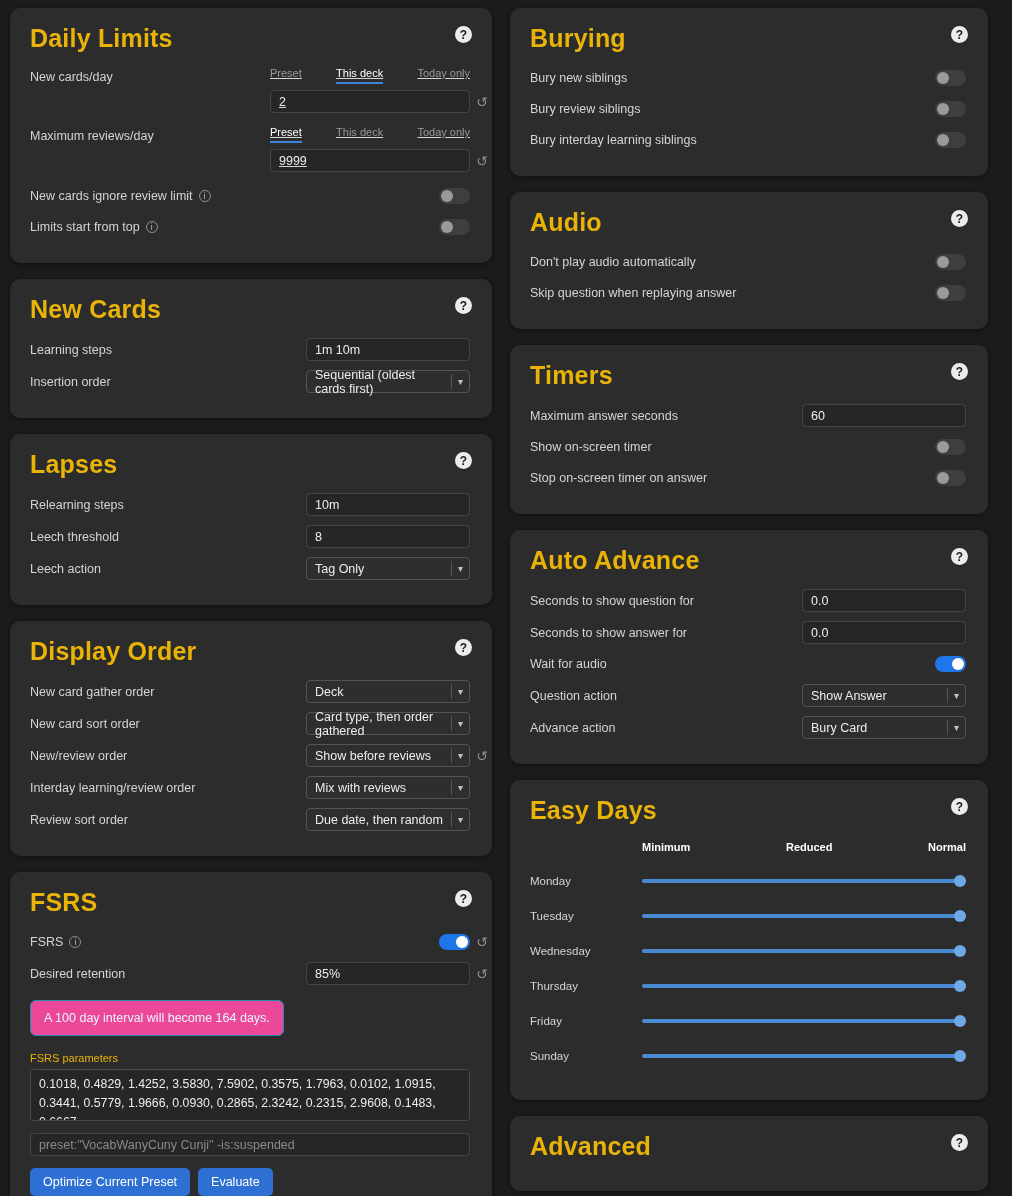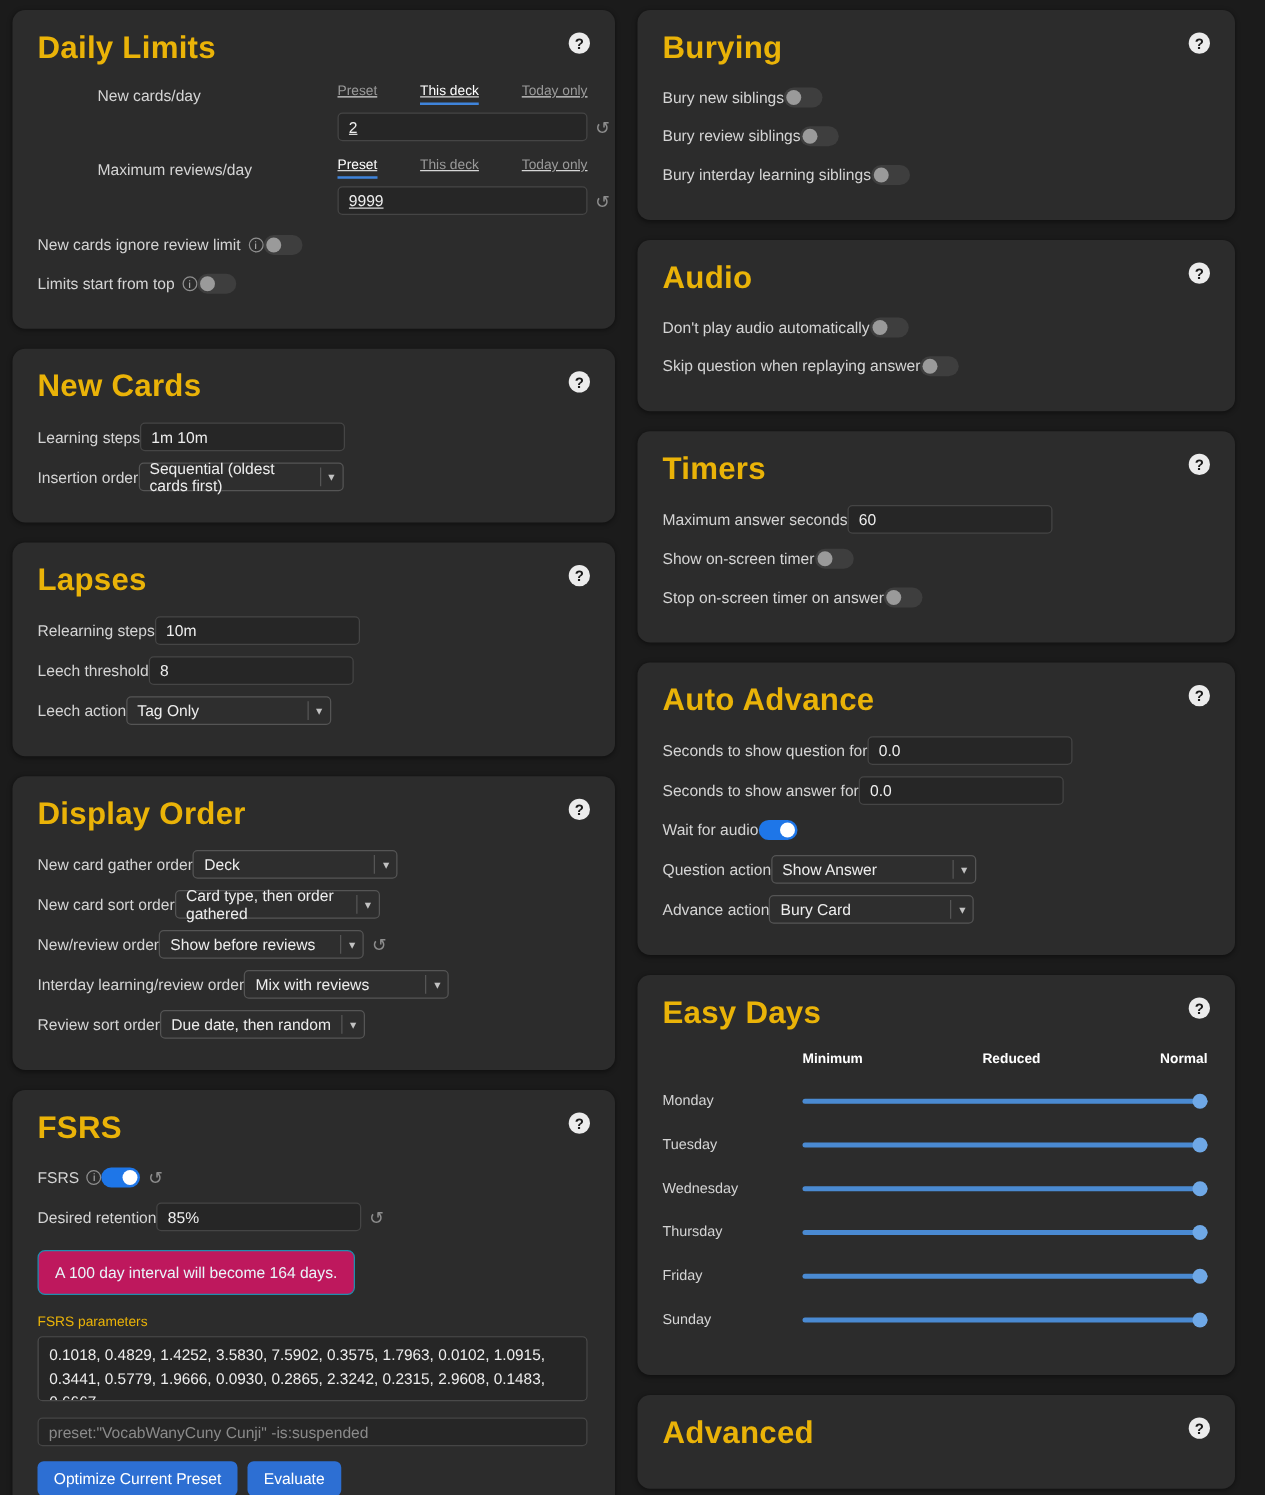--- a/index.html
+++ b/index.html
@@ -34,21 +34,21 @@
   }
   .help {
     position: absolute; top: 18px; right: 20px;
     width: 17px; height: 17px; border-radius: 50%;
     background: #ececec; color: #1b1b1b;
     font-size: 12px; font-weight: 700;
     display: flex; align-items: center; justify-content: center;
     cursor: pointer;
   }
   .row {
-    display: flex; align-items: center; 
+    display: flex; align-items: center; justify-content: space-between;
     margin: 9px 0; min-height: 22px;
   }
   .label {
     font-size: 12.5px; color: #d4d4d4;
     display: inline-flex; align-items: center; gap: 6px;
   }
   .info {
     width: 12px; height: 12px; border-radius: 50%;
     border: 1px solid #8f8f8f; color: #bdbdbd;
     font-size: 8.5px; line-height: 1;
@@ -85,34 +85,34 @@
     background: #3e3e3e; position: relative; cursor: pointer;
     flex: none;
   }
   .tgl .knob {
     width: 12px; height: 12px; border-radius: 50%;
     background: #9a9a9a; position: absolute; top: 2px; left: 2px;
   }
   .tgl.on { background: #1e76e8; }
   .tgl.on .knob { left: auto; right: 2px; background: #ffffff; }
   
-  .dl-row { display: flex; justify-content: space-between; align-items: flex-start; margin-bottom: 13px; margin-left: 48px; }
+  .dl-row { display: flex; justify-content: space-between; align-items: flex-start; margin-bottom: 13px; }
   .dl-row .label { margin-top: 3px; }
   .dl-control { width: 200px; position: relative; text-decoration: underline; }
   .tabs { display: flex; justify-content: space-between; margin-bottom: 6px; }
   .tab {
     font-size: 11px; color: #9a9a9a; padding-bottom: 3px;
     border-bottom: 2px solid transparent; cursor: pointer;
   }
   .tab.active { color: #ffffff; border-bottom-color: #3f84db; }
   .inwrap { position: relative; display: flex; align-items: center; }
   
   .notice {
     display: inline-block; margin: 6px 0 12px 0;
-    background: #be185d; border: 1px solid #1f8fae; border-radius: 6px;
+    background: #ec4899; border: 1px solid #1f8fae; border-radius: 6px;
     padding: 10px 13px; font-size: 12.5px; color: #e8f6fa;
   }
   .block-label { font-size: 11px; color: #eab308; margin: 4px 0 5px; }
   .ta {
     width: 100%; height: 52px; resize: none;
     background: #262626; border: 1px solid #4a4a4a; border-radius: 4px;
     color: #ededed; font-size: 12.3px; line-height: 1.55; padding: 5px 8px;
     font-family: "Liberation Sans", sans-serif; outline: none;
   }
   .wide { width: 100%; margin: 8px 0 2px; }

